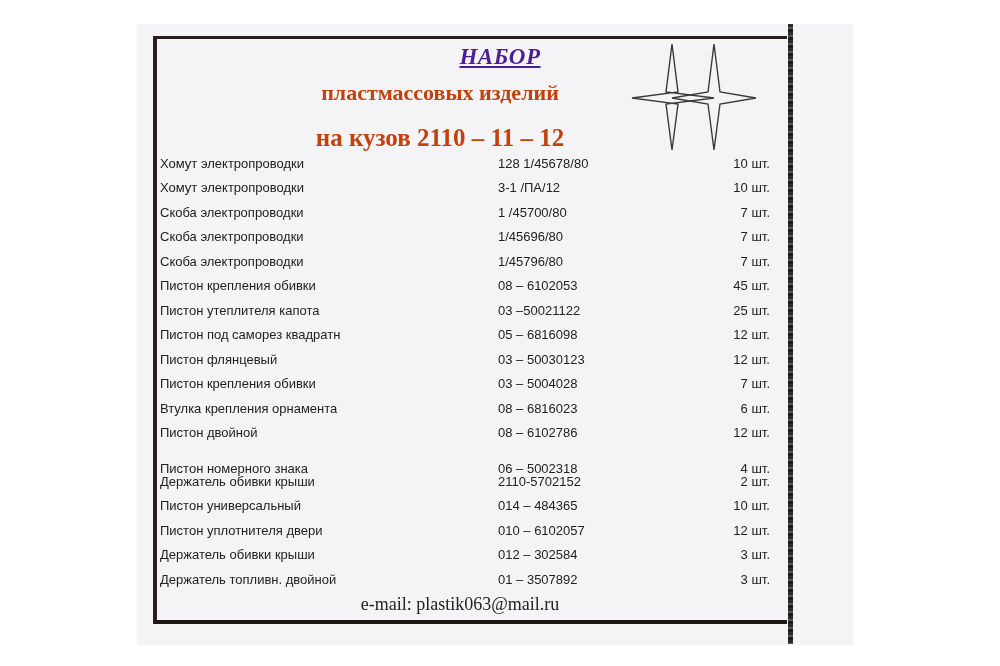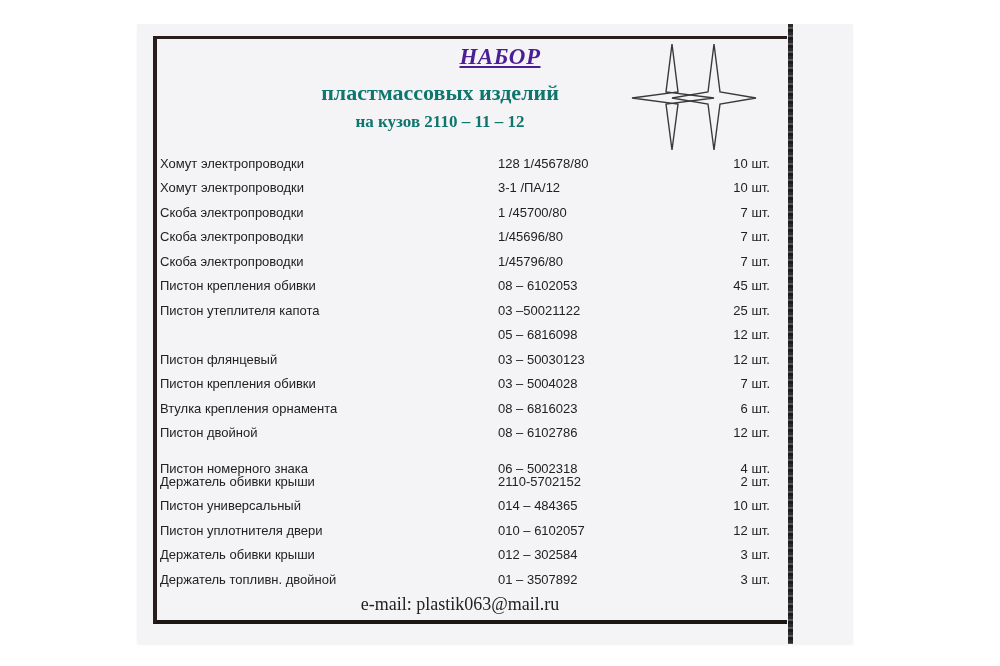--- a/index.html
+++ b/index.html
@@ -1,23 +1,23 @@
 <!DOCTYPE html>
 <html><head>
   <meta charset="utf-8">
   <style>
     html, body { margin:0; padding:0; }
     body { width:1000px; height:666px; background:#ffffff; position:relative; overflow:hidden; }
     .paper { position:absolute; left:137px; top:24px; width:716px; height:620px; background:#f4f4f6; box-shadow: 0 1px 2px rgba(0,0,0,0.05); }
     .frame { position:absolute; left:153px; top:36px; width:634px; height:588px; border-left:4px solid #2a1e1c; border-top:3px solid #2a1e1c; border-bottom:4px solid #1e1614; box-sizing:border-box; }
     .right-edge { position:absolute; left:788px; top:24px; width:5px; height:620px; background:repeating-linear-gradient(180deg,#2b2b2b 0 3px,#555 3px 5px,#1b1b1b 5px 8px); }
     .title { position:absolute; left:380px; top:44px; width:240px; text-align:center; font-family:"Liberation Serif", serif; font-weight:bold; font-style:italic; font-size:23px; color:#4c1d95; text-decoration:underline; letter-spacing:0.5px; }
-    .subtitle { position:absolute; left:270px; width:340px; text-align:center; font-family:"Liberation Serif", serif; font-weight:bold; font-size:22px; color:#0f766e; }
+    .subtitle { position:absolute; left:270px; width:340px; text-align:center; font-family:"Liberation Serif", serif; font-weight:bold; font-size:22px; color:#c2410c; }
     .sub1 { top:80px; }
-    .sub2 { top:112px; font-size:17px; }
+    .sub2 { top:124px; font-size:25px; }
     .stars { position:absolute; left:628px; top:42px; width:132px; height:110px; }
     .row { position:absolute; left:160px; width:620px; height:24px; font-family:Liberation Sans, sans-serif; font-size:13px; color:#222; line-height:24px; }
     .row .name { position:absolute; left:0; white-space:nowrap; }
     .row .code { position:absolute; left:338px; white-space:nowrap; }
     .row .qty { position:absolute; right:10px; white-space:nowrap; text-align:right; }
     .email { position:absolute; left:300px; top:594px; width:320px; text-align:center; font-family:"Liberation Serif", serif; font-size:18px; color:#222; }
   </style>
 </head>
 <body>
 
@@ -64,20 +64,21 @@
       <span class="name">Пистон крепления обивки</span>
       <span class="code">08 – 6102053</span>
       <span class="qty">45 шт.</span>
     </div>
     <div class="row" style="top: 298.7px;">
       <span class="name">Пистон утеплителя капота</span>
       <span class="code">03 –50021122</span>
       <span class="qty">25 шт.</span>
     </div>
     <div class="row" style="top: 323.15px;">
+      <span class="name">Пистон под саморез квадратн</span>
       <span class="code">05 – 6816098</span>
       <span class="qty">12 шт.</span>
     </div>
     <div class="row" style="top: 347.6px;">
       <span class="name">Пистон флянцевый</span>
       <span class="code">03 – 50030123</span>
       <span class="qty">12 шт.</span>
     </div>
     <div class="row" style="top: 372.05px;">
       <span class="name">Пистон крепления обивки</span>

